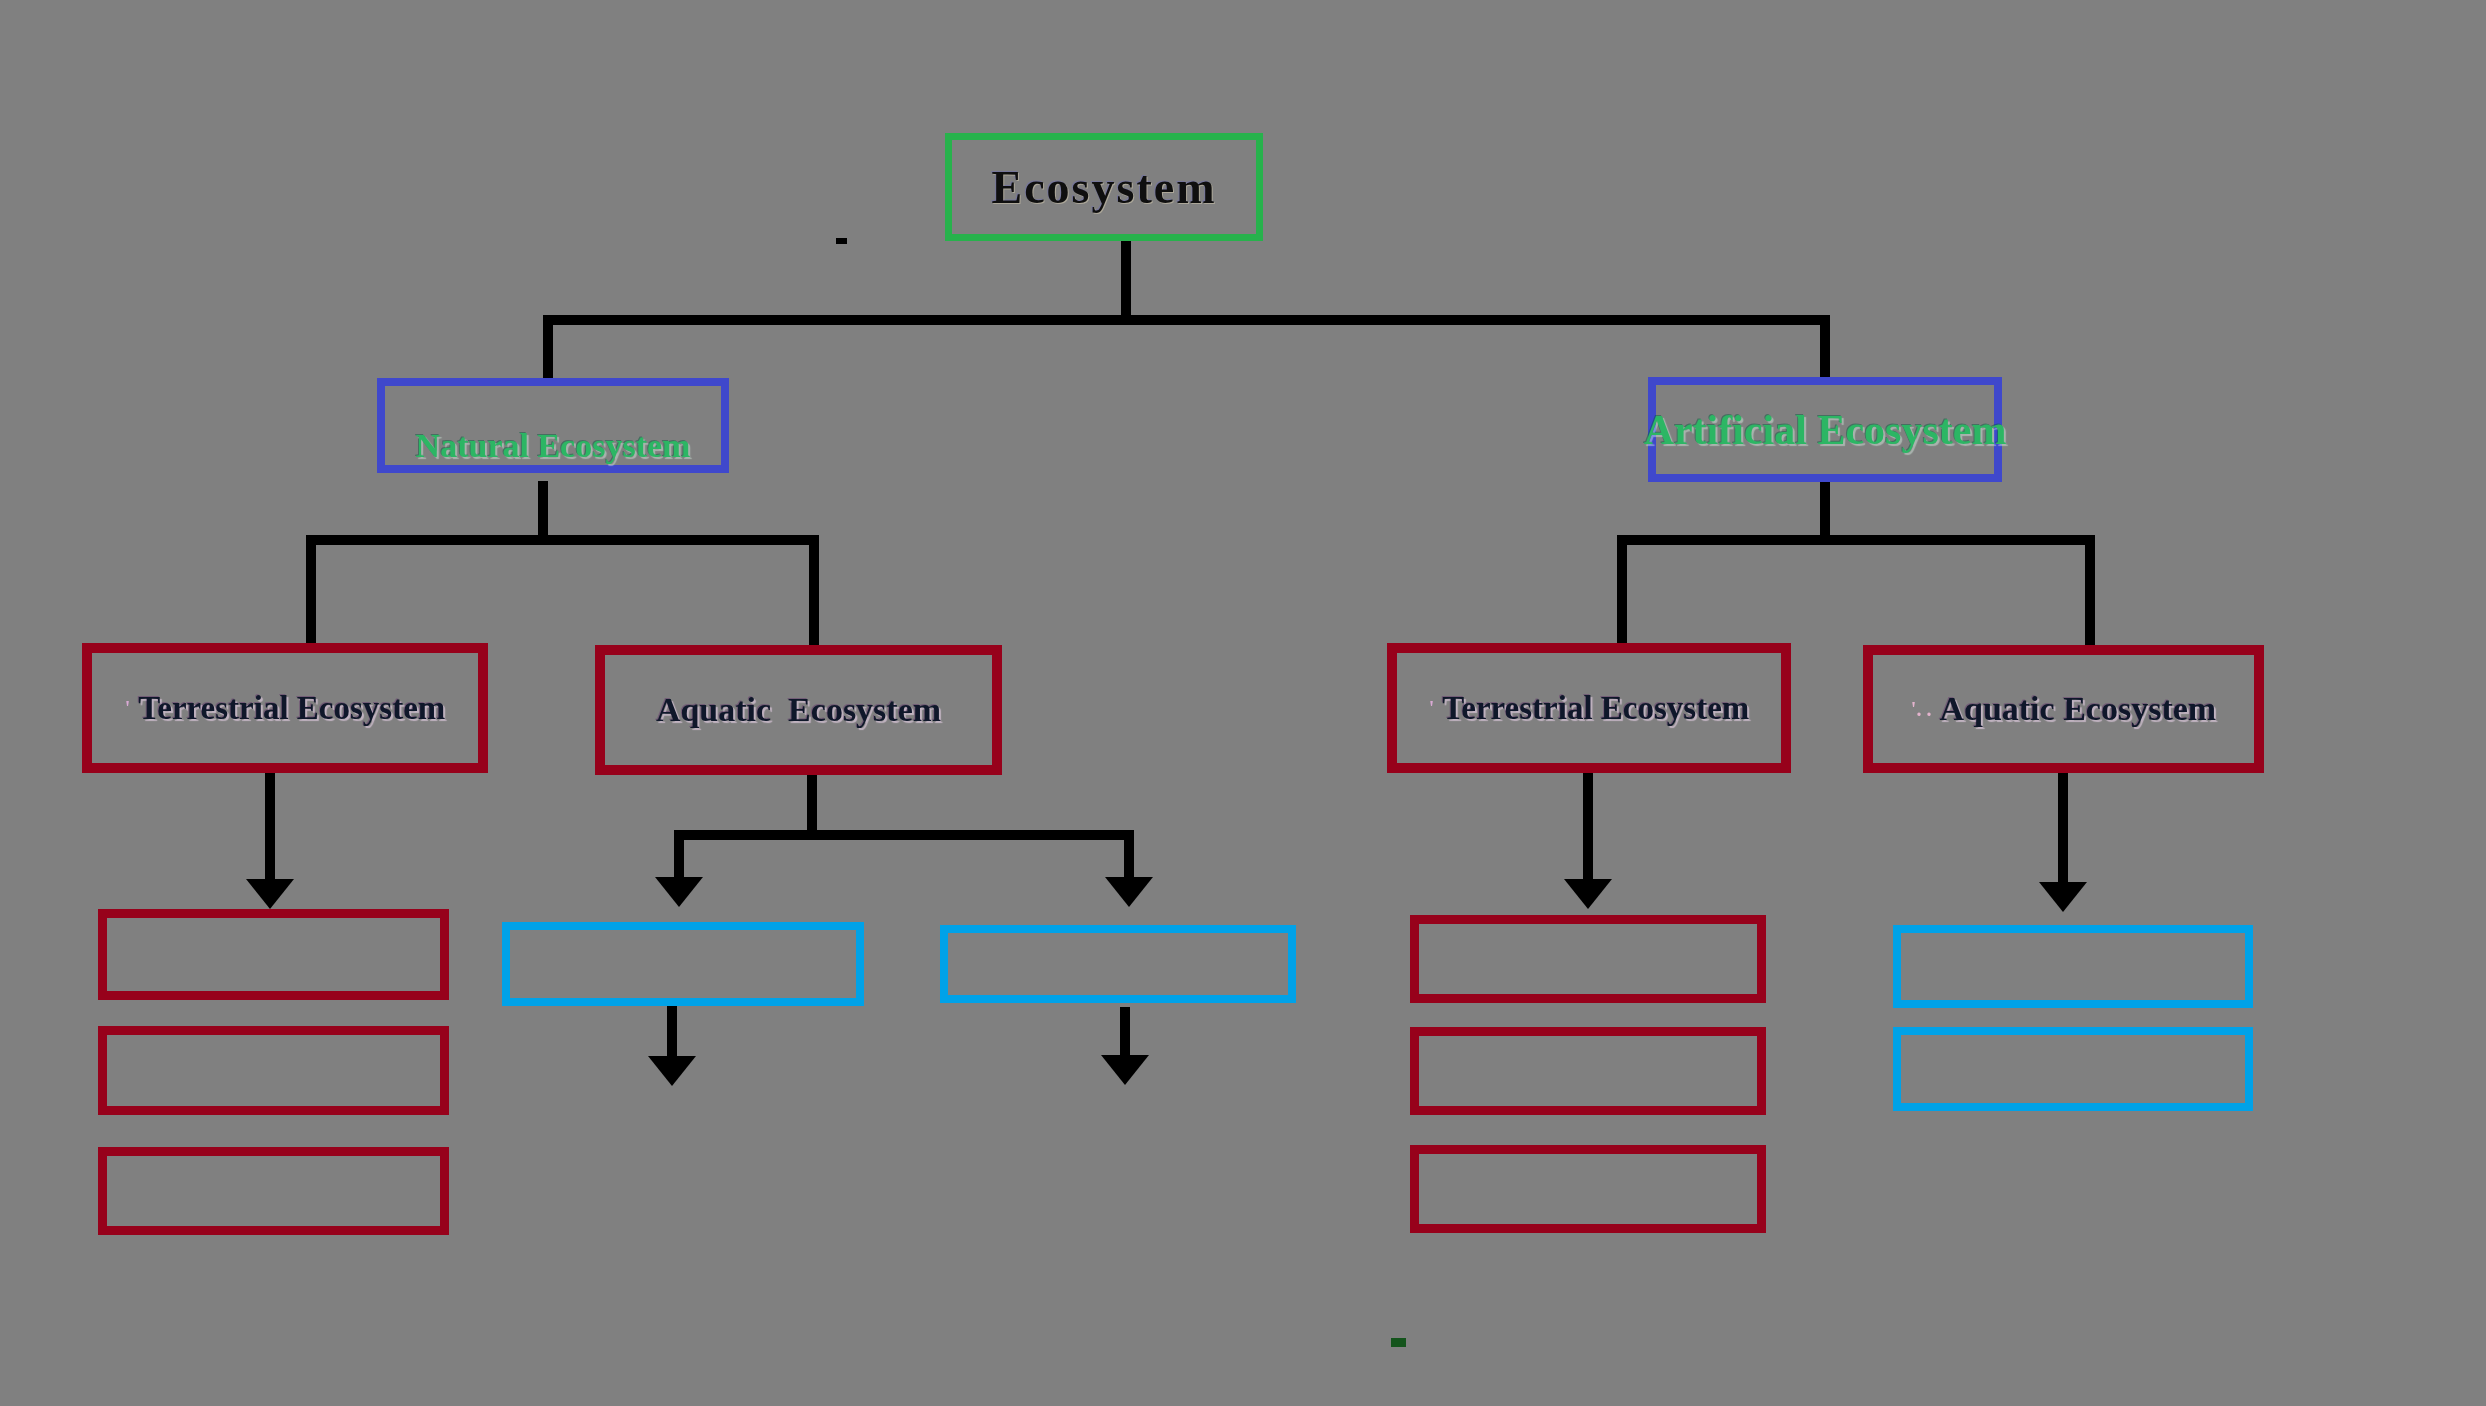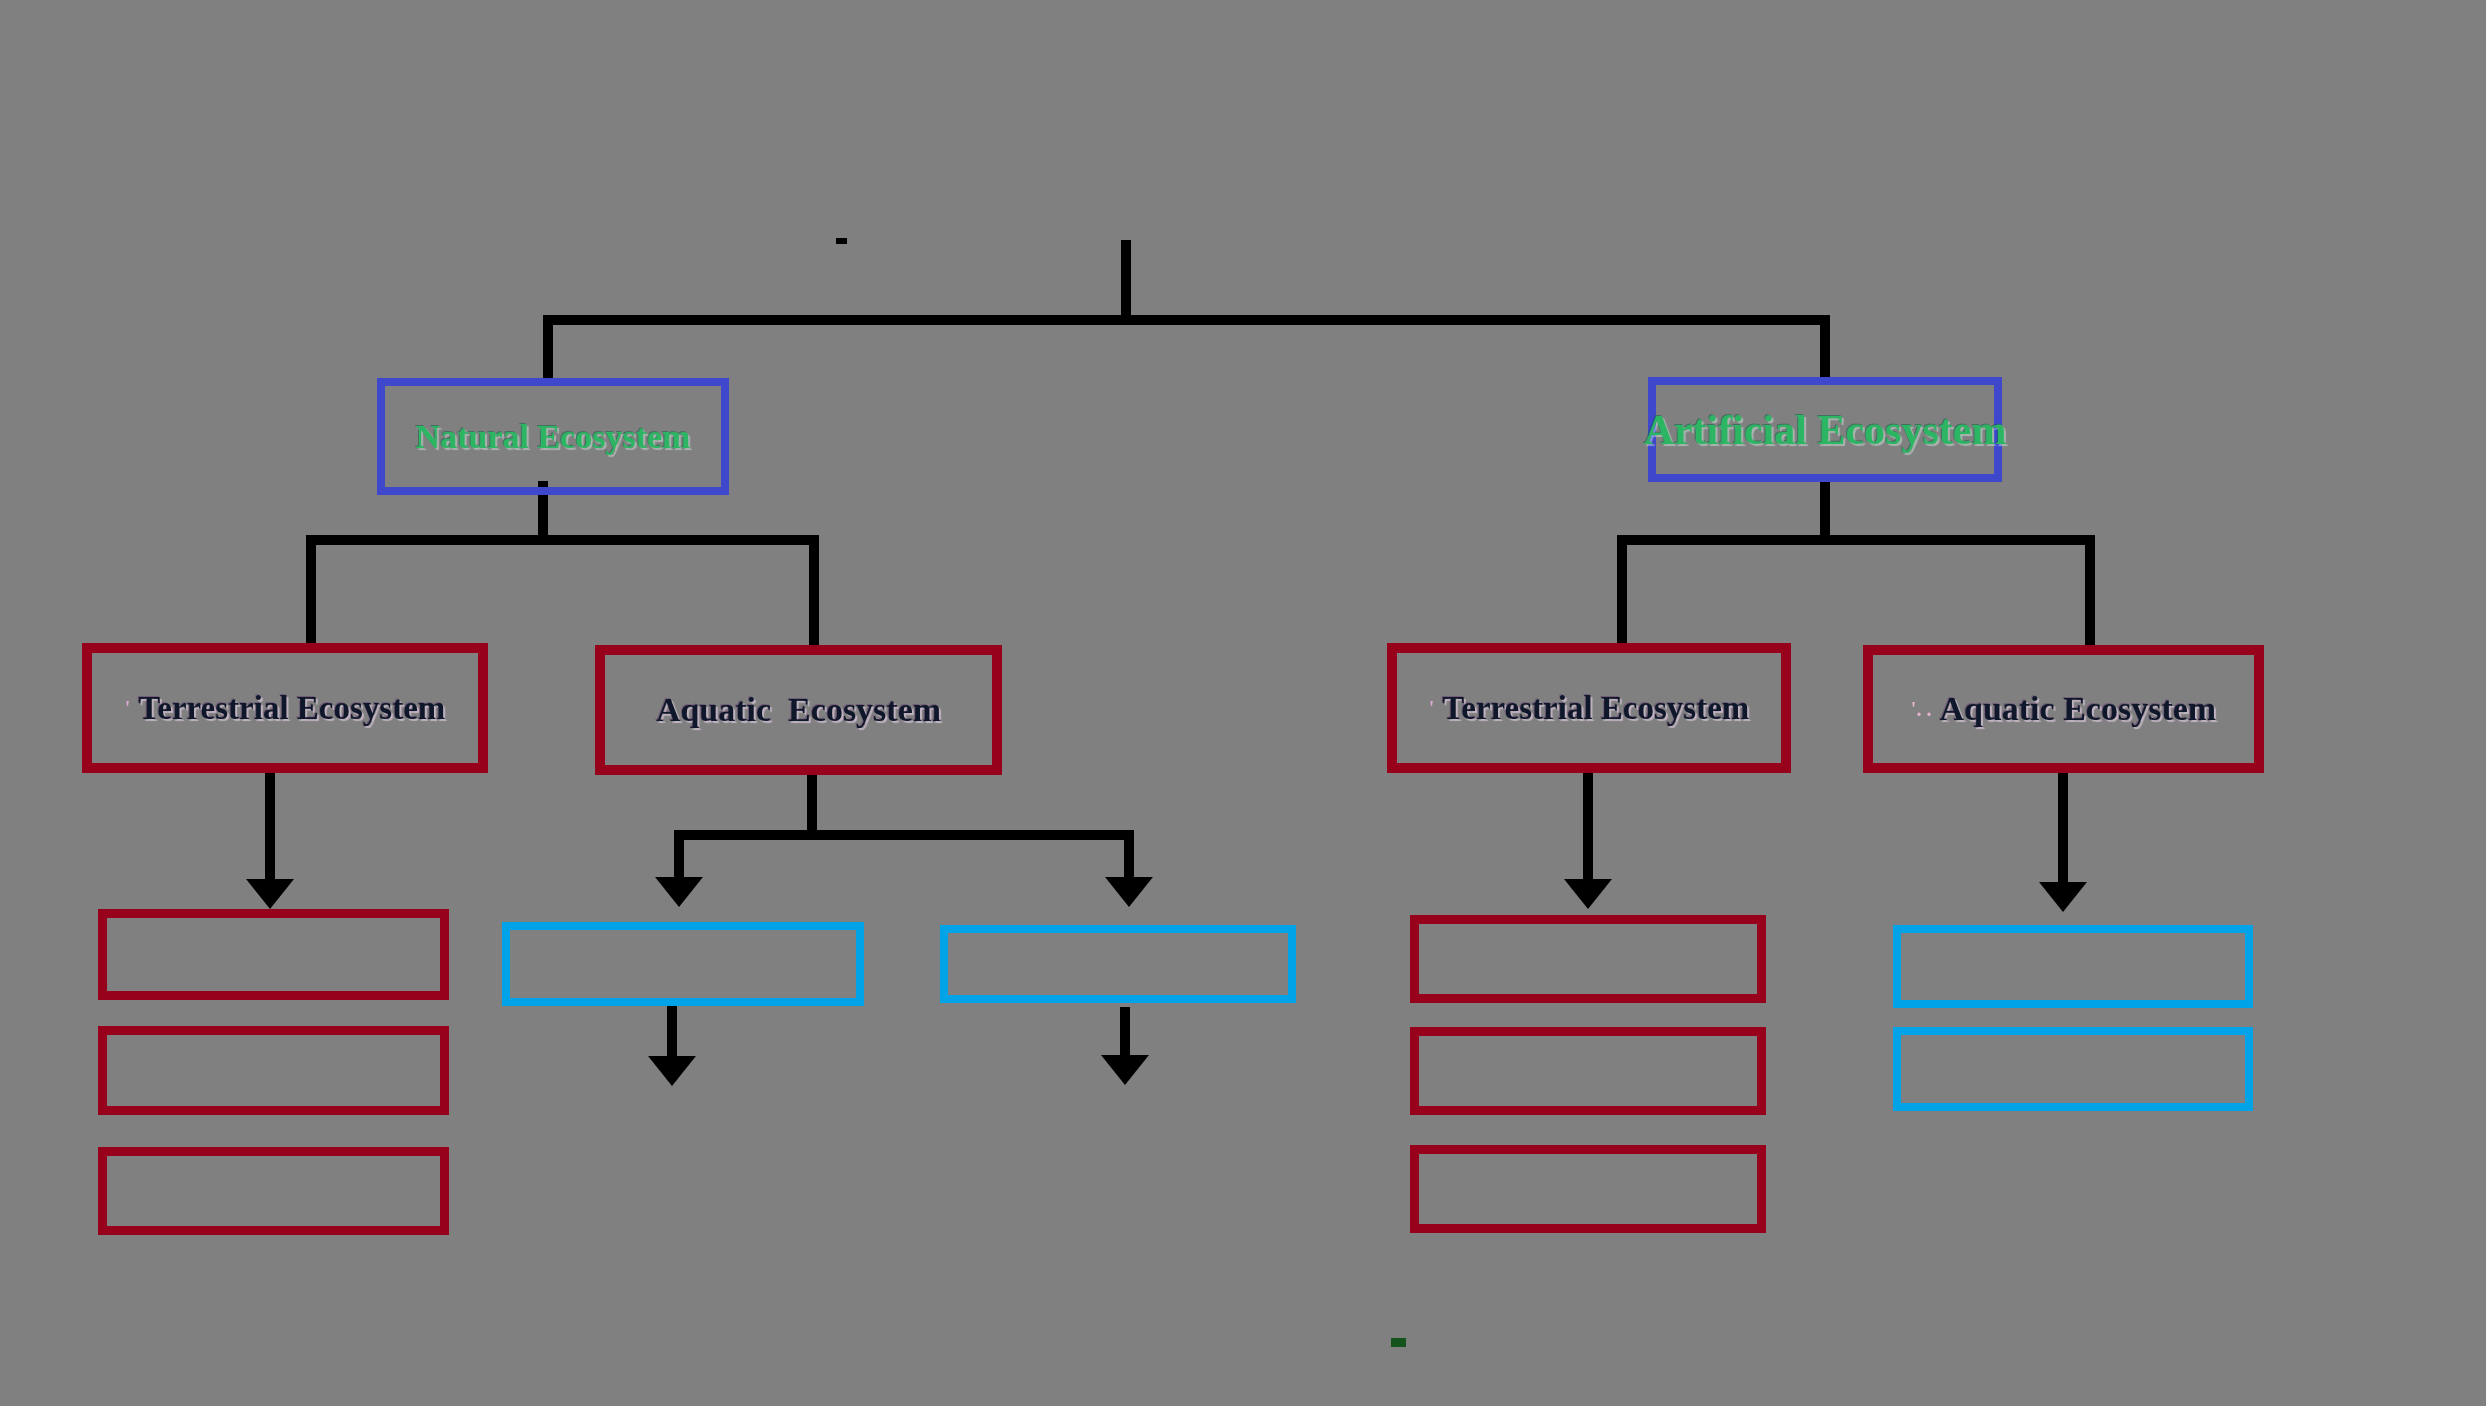--- a/index.html
+++ b/index.html
@@ -85,22 +85,25 @@
   <div class="ahead" style="left:648px;top:1056px;"></div>
   <div class="cline" style="left:1120px;top:1007px;width:10px;height:50px;"></div>
   <div class="ahead" style="left:1101px;top:1055px;"></div>
 
   <div class="cline" style="left:1583px;top:772px;width:10px;height:107px;"></div>
   <div class="ahead" style="left:1564px;top:879px;"></div>
 
   <div class="cline" style="left:2058px;top:772px;width:10px;height:110px;"></div>
   <div class="ahead" style="left:2039px;top:882px;"></div>
 
+  <div class="node root-box" style="left:945px;top:133px;width:318px;height:108px;">
+    <span class="lbl">Ecosystem</span>
+  </div>
 
-  <div class="node lvl2-box" style="left:377px;top:378px;width:352px;height:117px;">
+  <div class="node lvl2-box" style="left:377px;top:378px;width:352px;height:95px;align-items:flex-end;">
     <span class="lbl" style="font-size:34px;">Natural Ecosystem</span>
   </div>
 
   <div class="node lvl2-box" style="left:1648px;top:377px;width:354px;height:105px;">
     <span class="lbl" style="font-size:42px;">Artificial Ecosystem</span>
   </div>
 
   <div class="node lvl3-box" style="left:82px;top:643px;width:406px;height:130px;">
     <span class="prefix">'</span>
     <span class="lbl" style="font-size:33px;">Terrestrial Ecosystem</span>

